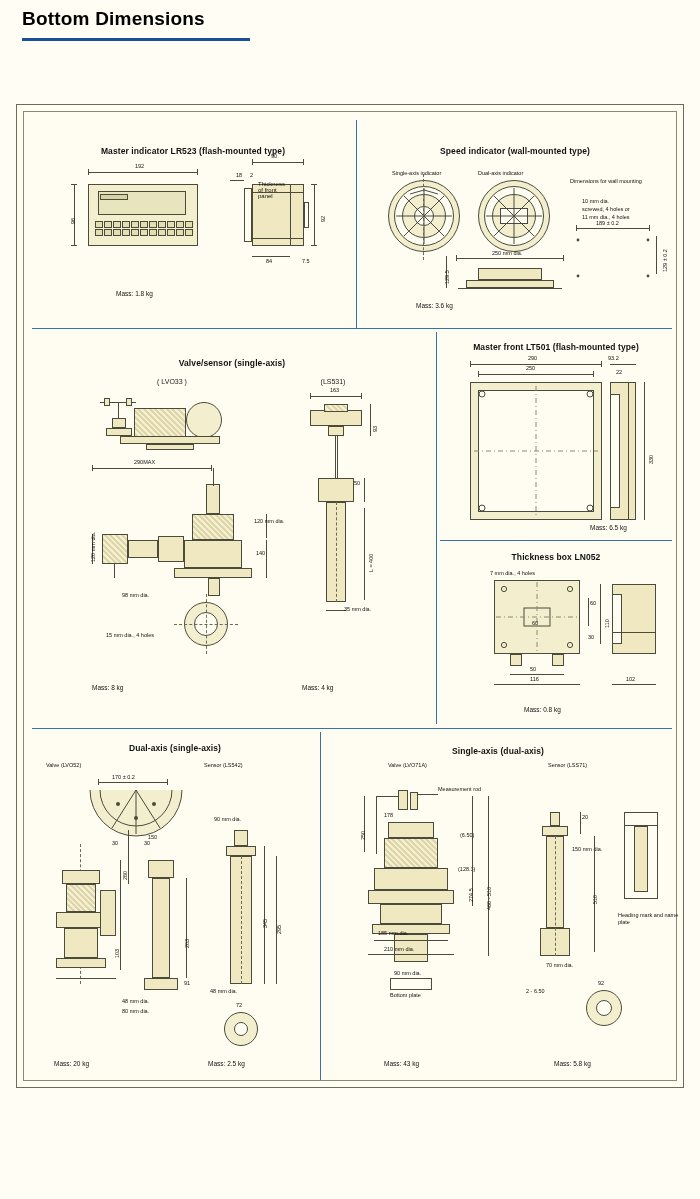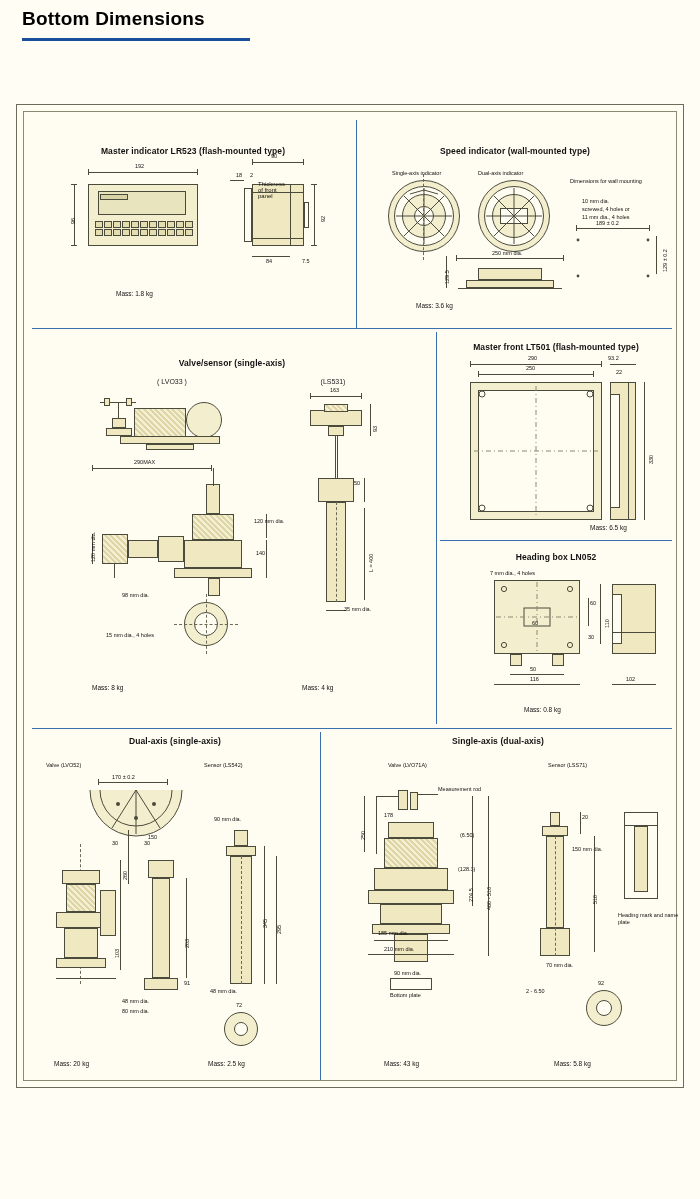--- a/index.html
+++ b/index.html
@@ -350,21 +350,21 @@
         <div class="label" style="left:138px;top:-9px;">93.2</div>
         <div class="label" style="left:146px;top:5px;">22</div>
         <div class="dim-v" style="left:174px;top:18px;height:138px;"></div>
         <div class="vlabel" style="left:178px;top:100px;">330</div>
       </div>
 
       <div class="mass" style="position:absolute;left:150px;top:190px;">Mass: 6.5 kg</div>
     </div>
 
     <div class="cell" style="left:416px;top:434px;width:232px;height:178px;">
-      <div class="cell-title" style="margin-top:6px;">Heading box LN052</div>
+      <div class="cell-title" style="margin-top:6px;">Thickness box LN052</div>
       <div class="tiny" style="position:absolute;left:50px;top:24px;">7 mm dia., 4 holes</div>
 
       <div class="dwg" style="left:54px;top:34px;">
         <div class="box" style="left:0;top:0;width:86px;height:74px;"></div>
         <svg style="position:absolute;left:0;top:0;width:86px;height:74px;">
           <g stroke="#4b4b3c" stroke-width="1" fill="none">
             <circle cx="10" cy="9" r="2.6"></circle>
               <circle cx="76" cy="9" r="2.6"></circle>
             <circle cx="10" cy="65" r="2.6"></circle>
               <circle cx="76" cy="65" r="2.6"></circle>
@@ -392,21 +392,21 @@
         <div class="lnh" style="left:118px;top:52px;width:44px;"></div>
         <div class="label" style="left:94px;top:54px;">30</div>
         <div class="dim-h" style="left:118px;top:104px;width:44px;"></div>
         <div class="label" style="left:132px;top:96px;">102</div>
       </div>
 
       <div class="mass" style="position:absolute;left:84px;top:160px;">Mass: 0.8 kg</div>
     </div>
 
     <div class="cell" style="left:8px;top:622px;width:286px;height:344px;">
-      <div class="cell-title" style="margin-top:2px;">Dual-axis (single-axis)</div>
+      <div class="cell-title" style="margin-top:9px;">Dual-axis (single-axis)</div>
       <div class="label" style="left:14px;top:28px;">Valve (LVO52)</div>
       <div class="label" style="left:172px;top:28px;">Sensor (LS542)</div>
 
       <div class="dwg" style="left:56px;top:48px;">
         <div class="dim-h" style="left:10px;top:0;width:70px;"></div>
         <div class="lnv" style="left:10px;top:-3px;height:6px;"></div>
         <div class="lnv" style="left:79px;top:-3px;height:6px;"></div>
         <div class="label" style="left:24px;top:-8px;">170 ± 0.2</div>
         <svg style="position:absolute;left:0;top:6px;width:100px;height:54px;">
           <path d="M2,2 A46,46 0 0 0 94,2" fill="#f3eecd" stroke="#4b4b3c"></path>
@@ -467,21 +467,21 @@
         <div class="circ" style="left:4px;top:182px;width:34px;height:34px;"></div>
         <div class="circw" style="left:14px;top:192px;width:14px;height:14px;"></div>
         <div class="label" style="left:16px;top:172px;">72</div>
       </div>
 
       <div class="mass" style="position:absolute;left:22px;top:326px;">Mass: 20 kg</div>
       <div class="mass" style="position:absolute;left:176px;top:326px;">Mass: 2.5 kg</div>
     </div>
 
     <div class="cell" style="left:300px;top:622px;width:348px;height:344px;">
-      <div class="cell-title" style="margin-top:2px;">Single-axis (dual-axis)</div>
+      <div class="cell-title" style="margin-top:12px;">Single-axis (dual-axis)</div>
       <div class="label" style="left:64px;top:28px;">Valve (LVO71A)</div>
       <div class="label" style="left:224px;top:28px;">Sensor (LSS71)</div>
 
       <div class="dwg" style="left:40px;top:48px;">
         <div class="label" style="left:74px;top:4px;">Measurement rod</div>
         <div class="lnh" style="left:54px;top:12px;width:20px;"></div>
         <div class="dim-v" style="left:0;top:14px;height:56px;"></div>
         <div class="vlabel" style="left:-4px;top:58px;">250</div>
         <div class="lnv" style="left:12px;top:14px;height:58px;"></div>
         <div class="lnh" style="left:12px;top:14px;width:22px;"></div>

